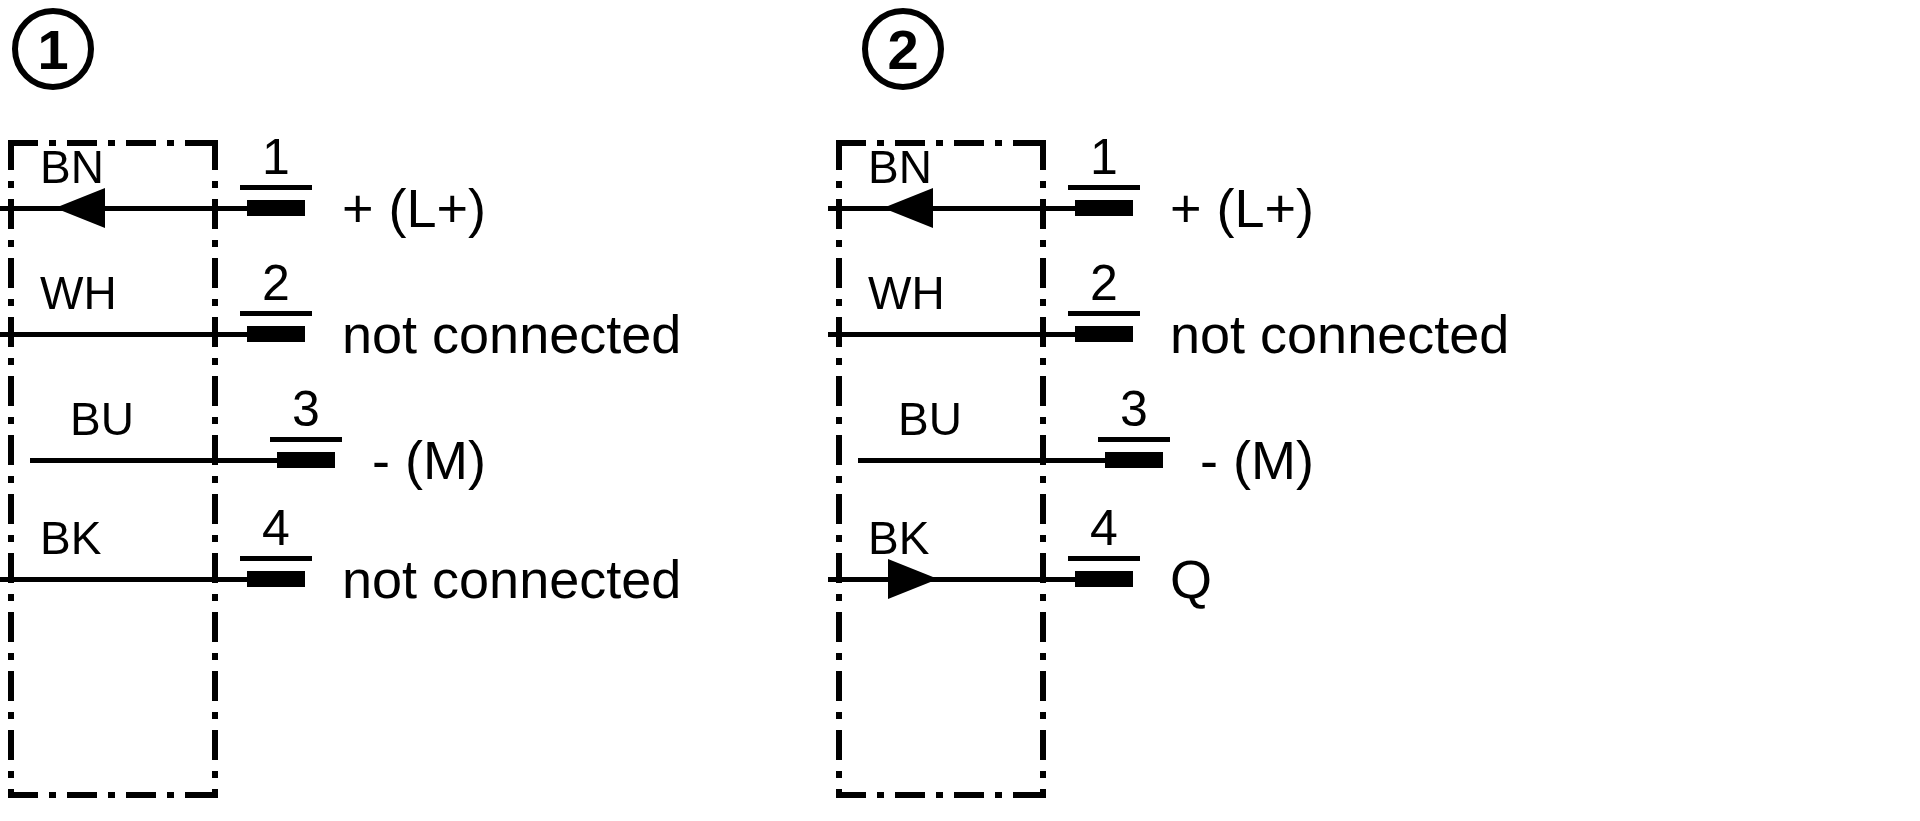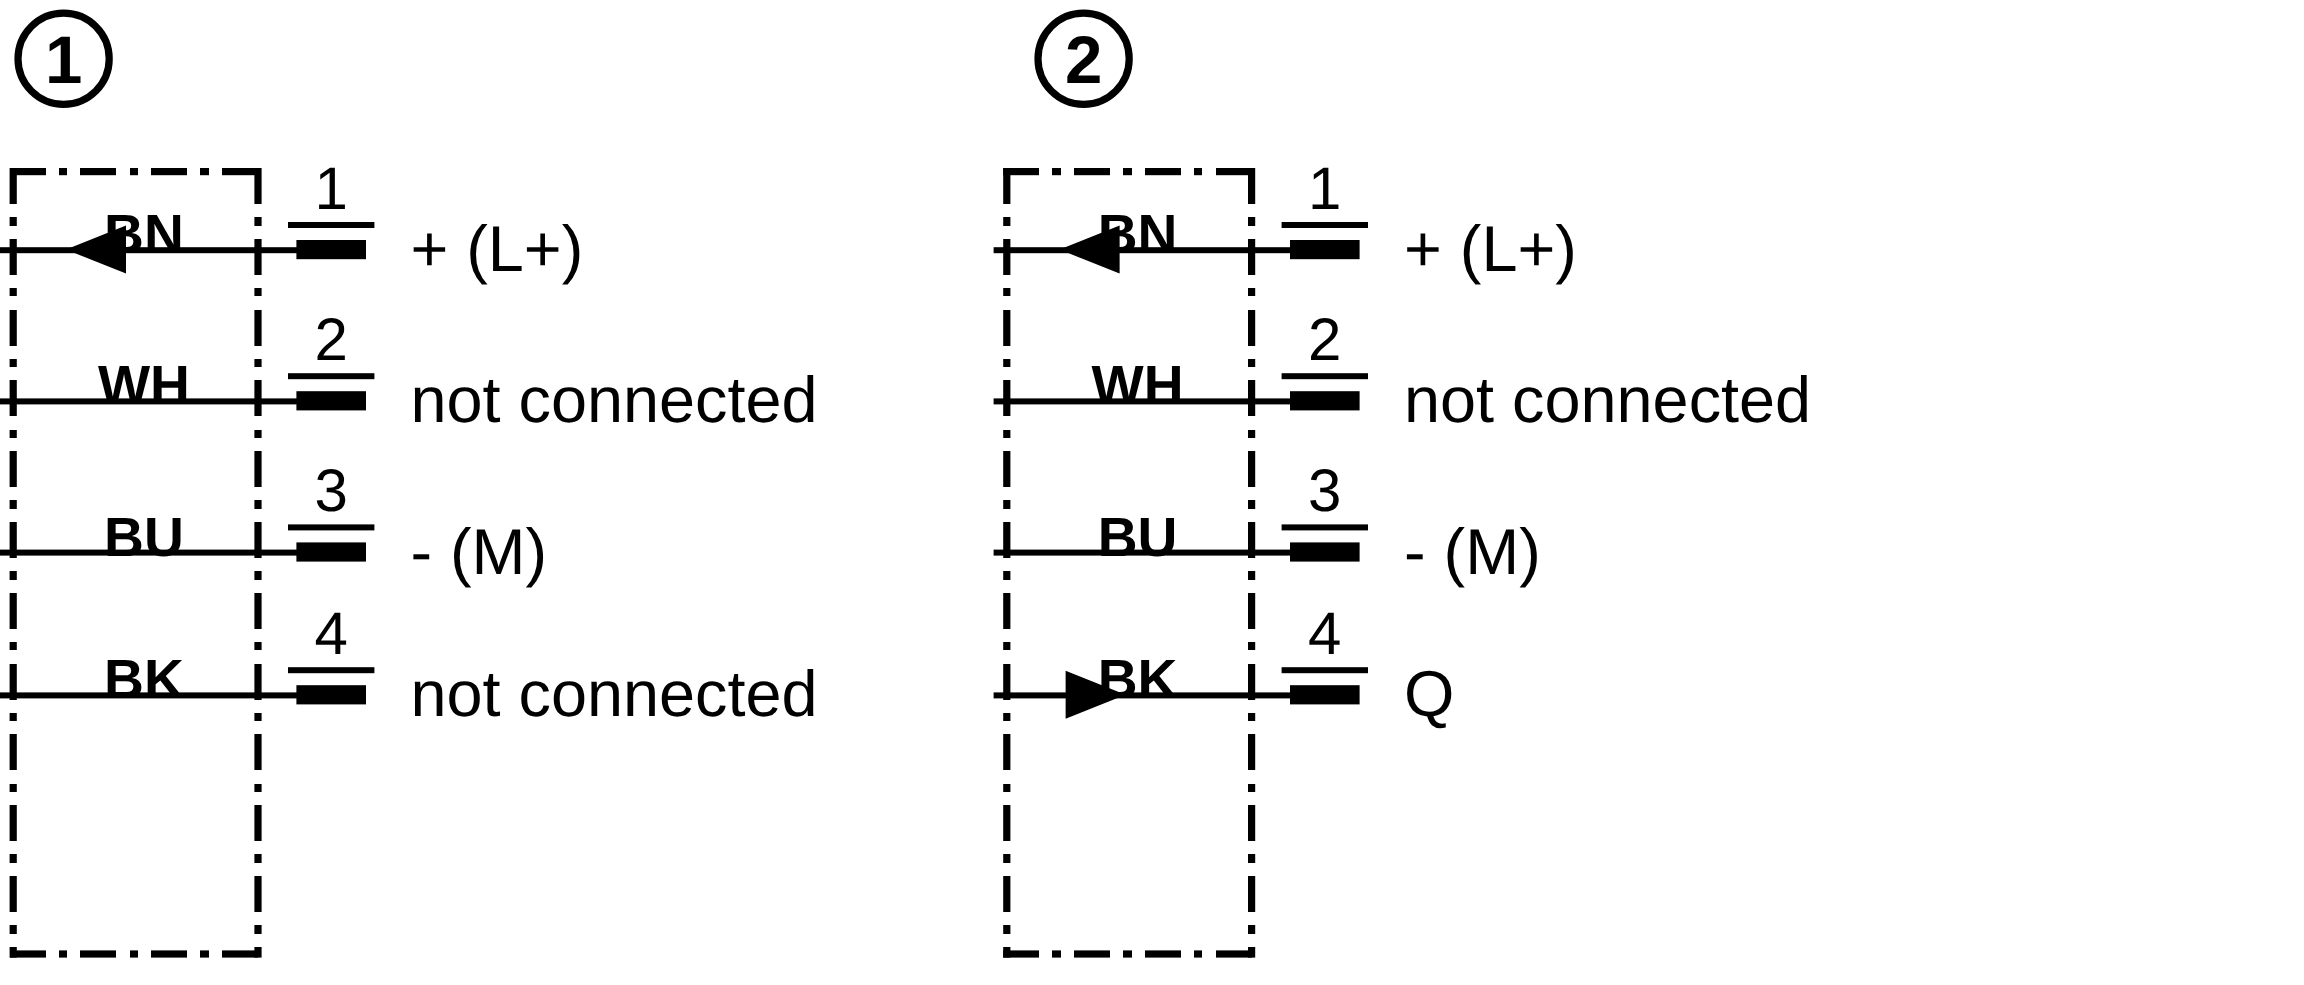--- a/index.html
+++ b/index.html
@@ -22,28 +22,28 @@
             background:repeating-linear-gradient(90deg,#000 0 30px,transparent 30px 41px,#000 41px 48px,transparent 48px 59px); }
   .dash-v { position:absolute; width:6px;
             background:repeating-linear-gradient(180deg,#000 0 30px,transparent 30px 41px,#000 41px 48px,transparent 48px 59px); }
   .box-top    { left:8px;   top:140px; width:210px; }
   .box-bottom { left:8px;   top:792px; width:210px; }
   .box-left   { left:8px;   top:140px; height:658px; }
   .box-right  { left:212px; top:140px; height:658px; }
 
   
   .row { position:absolute; left:0; width:100%; height:130px; }
-  .row-1 { top:128px; } .row-2 { top:254px; } .row-3 { top:380px; } .row-4 { top:499px; }
+  .row-1 { top:128px; } .row-2 { top:254px; } .row-3 { top:380px;margin-left:30px; } .row-4 { top:499px; }
 
   .wire { position:absolute; left:0; top:78px; width:252px; height:5px; background:#000; }
   .pinbar { position:absolute; left:247px; top:72px; width:58px; height:16px; background:#000; }
   .pin-num { position:absolute; left:240px; top:4px; width:72px; text-align:center;
              font-size:50px; line-height:1; padding-bottom:3px; border-bottom:5px solid #000; }
-  .wire-label { position:absolute; left:40px; top:44px; width:160px; text-align:center;
-                font-size:46px; line-height:1;font-weight:bold; }
+  .wire-label { position:absolute; left:40px; top:16px; width:160px; text-align:left;
+                font-size:46px; line-height:1; }
   .func { position:absolute; left:342px; top:50px; font-size:54px; line-height:60px; white-space:nowrap; }
 
   .arr-l { position:absolute; left:55px; top:60px; width:0; height:0;
            border-top:20px solid transparent; border-bottom:20px solid transparent;
            border-right:50px solid #000; }
   .arr-r { position:absolute; left:60px; top:60px; width:0; height:0;
            border-top:20px solid transparent; border-bottom:20px solid transparent;
            border-left:50px solid #000; }
 </style>
 </head>

